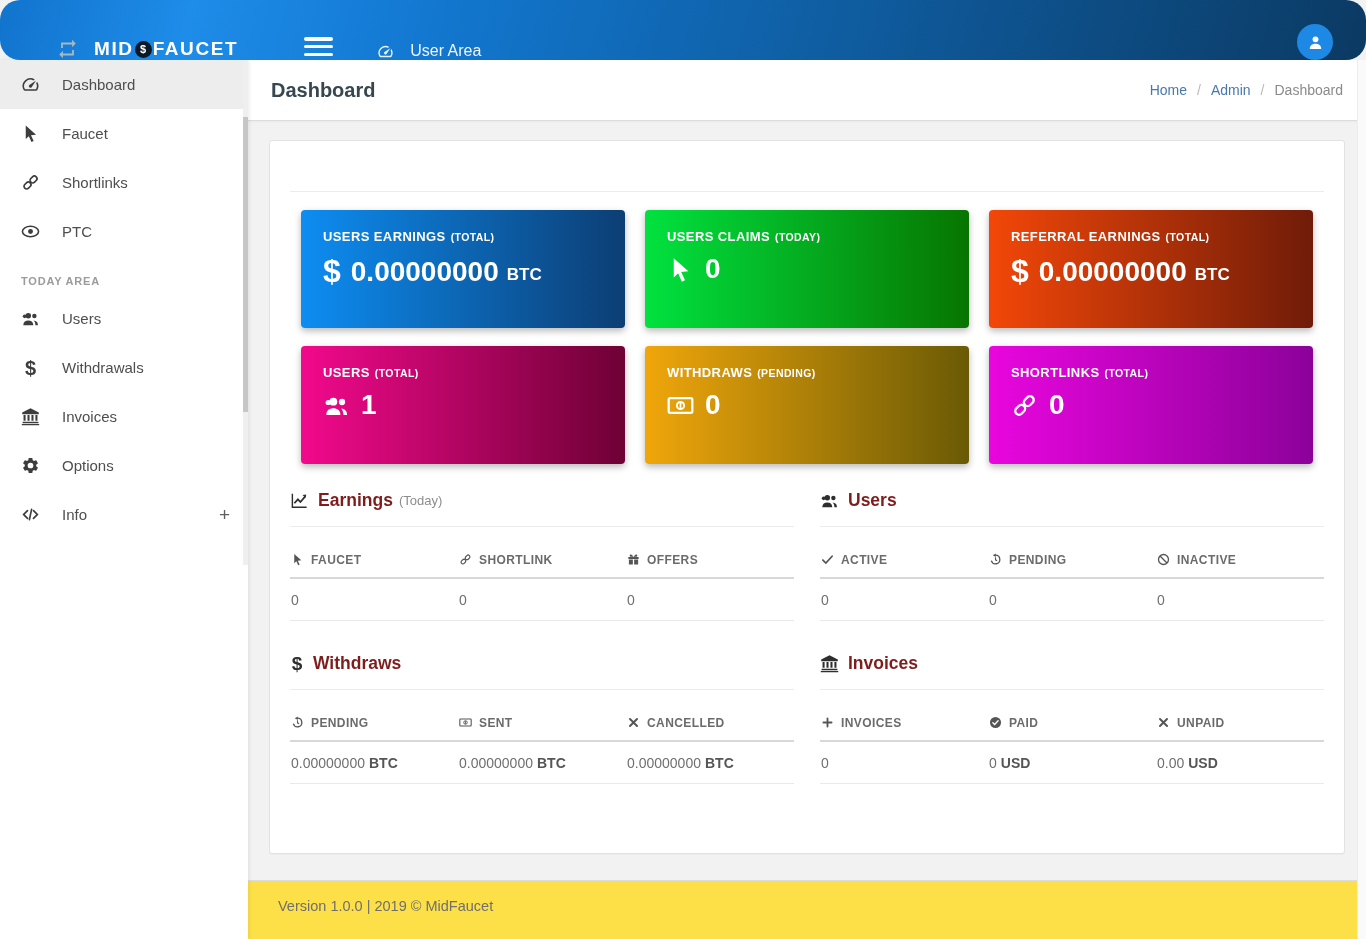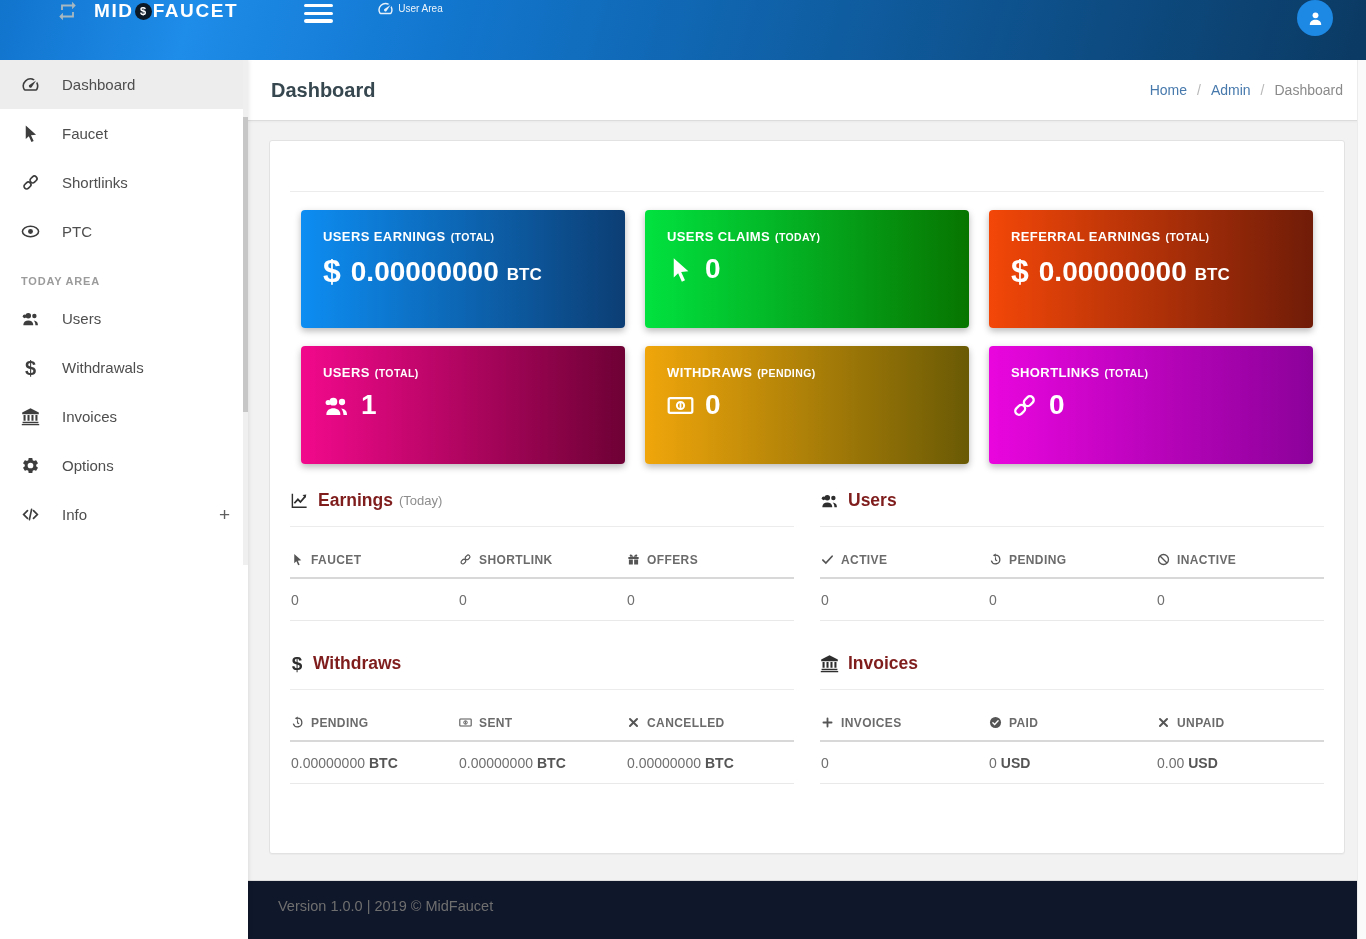--- a/index.html
+++ b/index.html
@@ -8,34 +8,34 @@
     width:1366px; height:939px; overflow:hidden;
     font-family:"Liberation Sans", sans-serif;
     background:#f2f2f3; color:#444;
   }
   [data-interactable="true"] { cursor:pointer; }
 
   .app { position:relative; width:1366px; height:939px; display:flex; flex-direction:column; }
 
   
   .navbar {
-    flex:0 0 60px; height:60px; display:flex; align-items:flex-start;
+    flex:0 0 60px; height:60px; display:flex; align-items:flex-end;
     background:linear-gradient(105deg,#1174cd 0%,#1e8ce9 14%,#1277cf 32%,#0b3a63 100%);
-    position:relative; z-index:6;
+    position:relative; z-index:6;border-radius:20px;
   }
   .brand { display:flex; align-items:center; margin-left:54px; color:#fff;
            font-size:19px; font-weight:bold; letter-spacing:1.6px; }
   .brand .ic-repeat { width:27px; height:22px; color:#a7b8c0; margin-right:13px; }
   .coin { width:17px; height:17px; border-radius:50%; background:#0b1826; color:#fff;
           font-size:11px; font-weight:bold; display:inline-flex; align-items:center;
           justify-content:center; margin:0 1px; letter-spacing:0; }
   .hamburger { margin-left:66px; width:29px; display:flex; flex-direction:column; gap:4.5px; padding:4px 0; }
   .hamburger span { height:3.2px; background:#fff; border-radius:2px; }
-  .user-area { margin-left:44px; display:flex; align-items:center; gap:4px;
-               color:#eef5fb; font-size:10px; }
+  .user-area { margin-left:44px; display:flex; align-items:center; gap:16px;
+               color:#eef5fb; font-size:16px; }
   .user-area .ic { width:17px; height:17px; color:#e8f1fa; }
   .avatar-btn { margin-left:auto; margin-right:33px; width:36px; height:36px; border-radius:50%;
                 background:#1e88e5; display:flex; align-items:center; justify-content:center;
                 color:#fff; }
   .avatar-btn .ic { width:19px; height:19px; }
 
   .body-row { flex:1; display:flex; min-height:0; }
 
   
   .sidebar { position:relative; flex:0 0 248px; width:248px; background:#fff;
@@ -95,21 +95,21 @@
   .sec-divider { border-top:1px solid #ececec; margin-top:15px; }
   table.sec-table { width:100%; border-collapse:collapse; margin-top:12px; table-layout:fixed; }
   .sec-table th { text-align:left; font-size:12px; color:#6b6b6b; font-weight:bold;
                   letter-spacing:.4px; padding:14px 4px 10px 1px;
                   border-bottom:2px solid #d8d8d8; white-space:nowrap; }
   .sec-table th .ic { width:13px; height:13px; margin-right:7px; vertical-align:-2px; color:#555; }
   .sec-table td { font-size:14px; color:#6f6f6f; padding:13px 1px 12px; border-bottom:1px solid #e9e9e9; }
   .sec-table td .unit { font-weight:bold; color:#555; margin-left:4px; }
   .sec-table td .unit:empty { display:none; }
 
-  .footer { flex:0 0 auto; border-top:1px solid #dcdcdc; background:#0f172a;
+  .footer { flex:0 0 auto; border-top:1px solid #dcdcdc; background:#fde047;
             padding:17px 30px 25px; font-size:14.5px; color:#6f6f6f; }
 
   .win-scrollbar { position:absolute; top:60px; right:0; bottom:0; width:9px;
                    background:#fafafa; border-left:1px solid #ececec; z-index:5; }
 </style>
 </head>
 <body>
 
 <svg width="0" height="0" style="position:absolute" aria-hidden="true">
 <defs>

